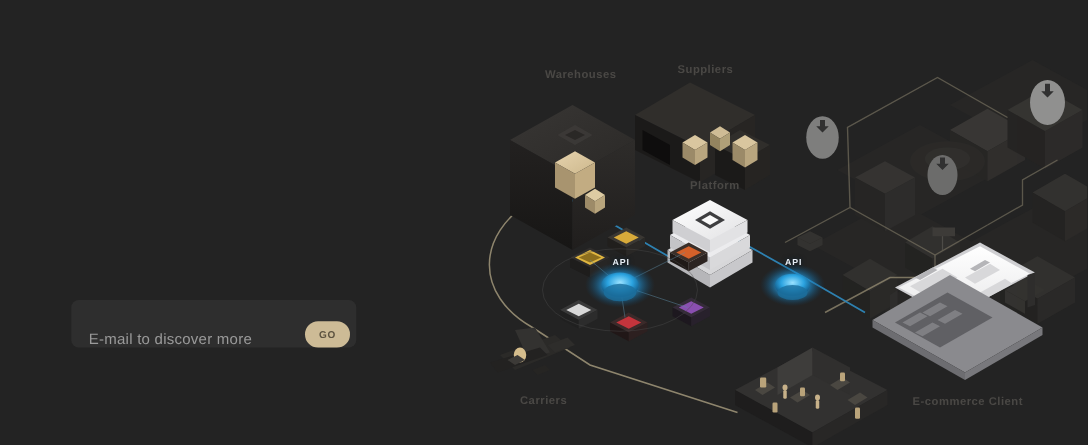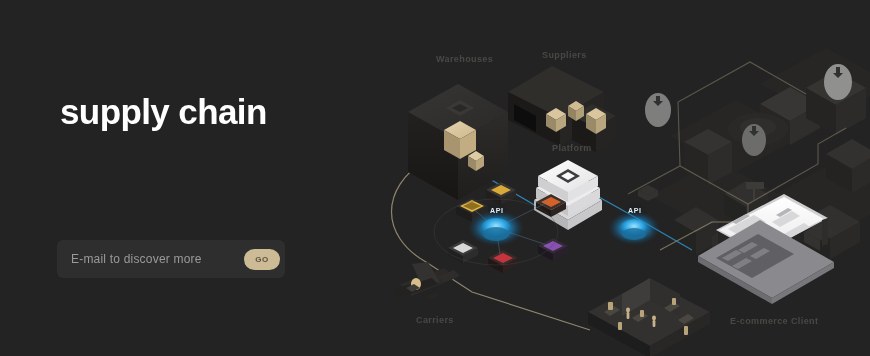--- a/index.html
+++ b/index.html
@@ -47,21 +47,21 @@
   }
 
   
   #signup {
     position:absolute;
     left:57px; top:240px;
     width:228px; height:38px;
     background:#2e2e2e;
     border-radius:6px;
     display:flex;
-    align-items:center;
+    align-items:flex-end;
     padding:0 5px 0 14px;
   }
   #email-input {
     flex:1;
     background:transparent;
     border:0; outline:0;
     font-family:"Liberation Sans", sans-serif;
     font-size:12px;
     color:#cfcfcf;
     letter-spacing:.2px;
@@ -110,21 +110,20 @@
     white-space:nowrap;
     text-shadow:0 0 4px #0b2233;
   }
 </style>
 </head>
 <body>
 
 <div id="hero">
 
   <div id="copy">
-    <h1 id="headline">supply chain</h1>
   </div>
 
   <form id="signup">
     <input id="email-input" type="text" placeholder="E-mail to discover more" style="">
     <button id="go-button" type="submit">GO</button>
   </form>
 
   <div id="illustration">
 
     <svg width="530" height="356" viewBox="0 0 530 356" xmlns="http://www.w3.org/2000/svg">

